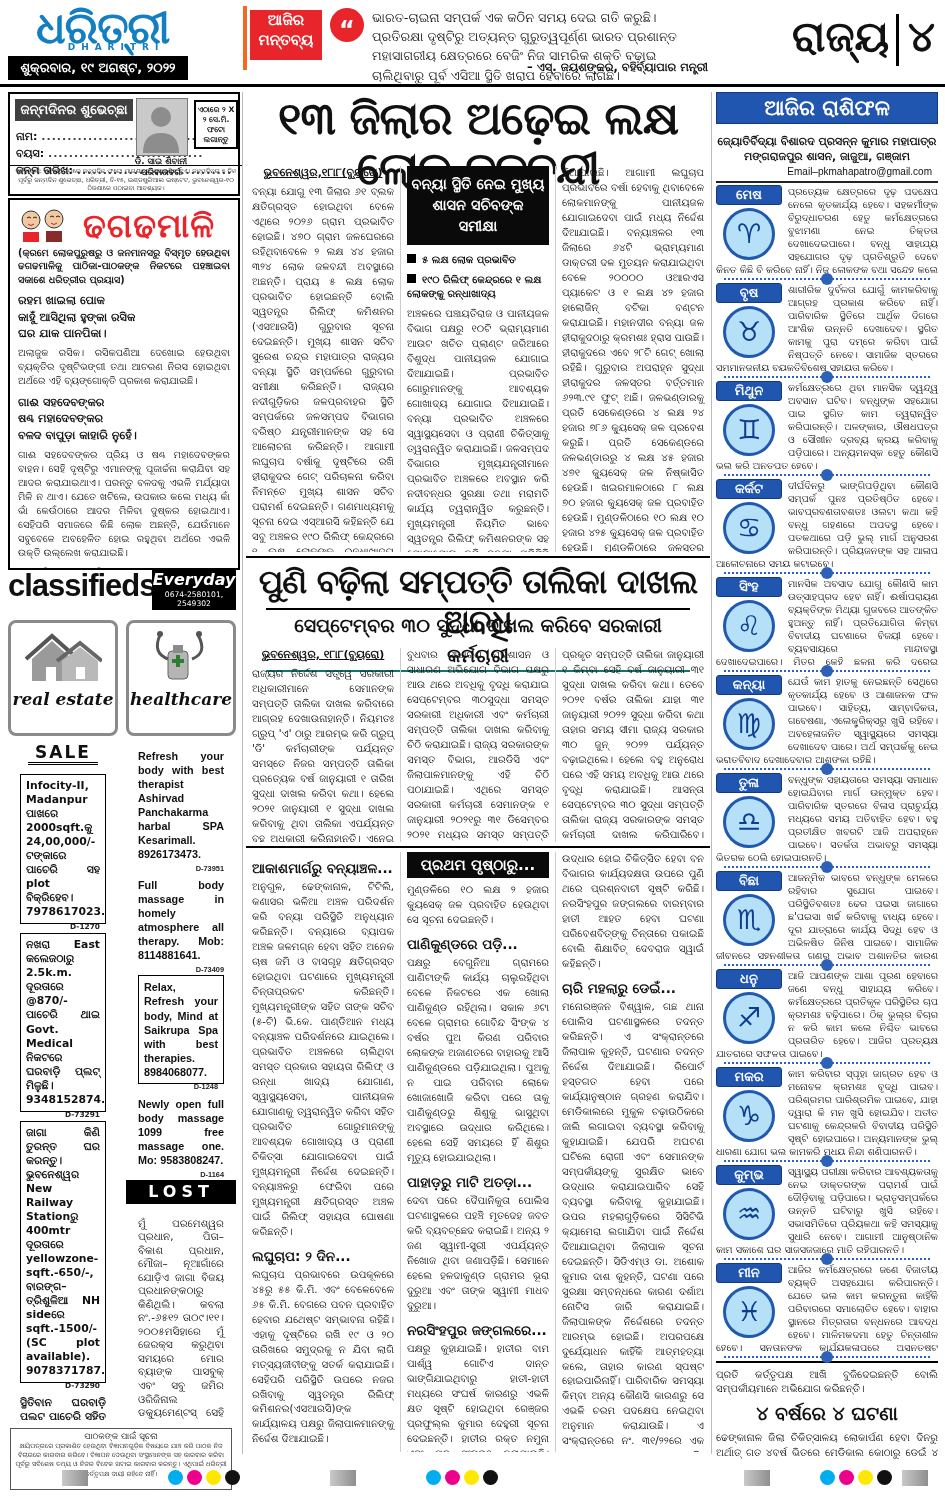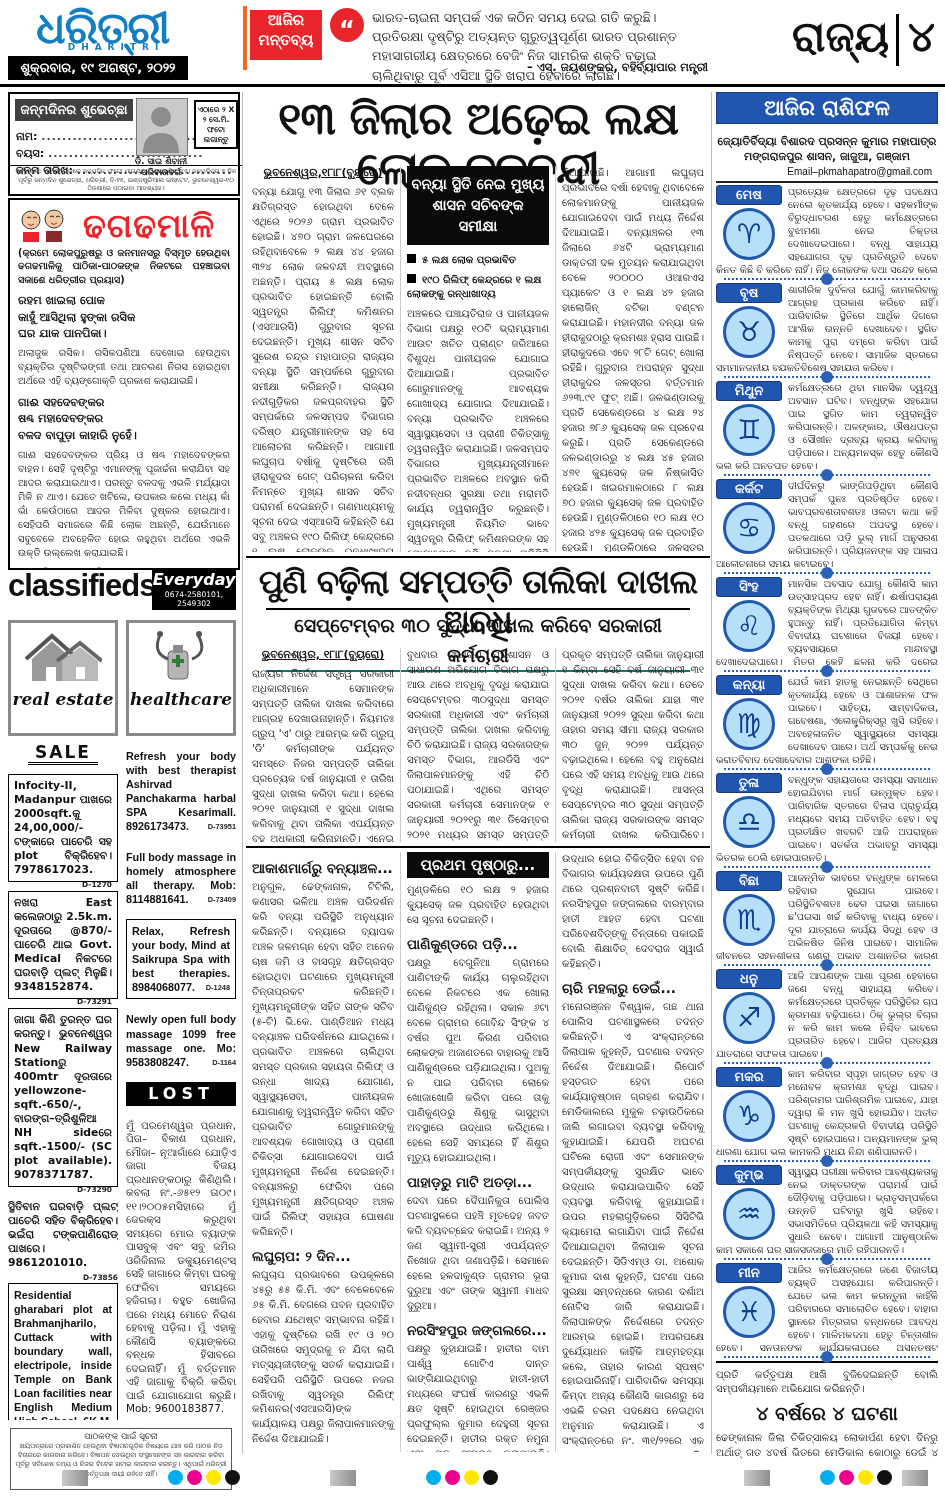--- a/index.html
+++ b/index.html
@@ -32,24 +32,24 @@
   #dhag{border:2px solid #000;padding:6px 8px;}
   #dhagttl{color:#e8252a;font-size:33px;font-weight:bold;text-align:center;letter-spacing:1px;}
   #dhagintro{font-size:9.6px;font-weight:bold;line-height:1.4;}
   .verse{font-size:11.3px;font-weight:bold;line-height:1.45;white-space:pre-line;margin-top:7px;}
   .vexp{font-size:9.8px;line-height:1.42;margin-top:4px;}
   #dhagcredit{font-size:10.3px;font-weight:bold;text-align:center;margin-top:7px;}
   #clswd{font-family:"Liberation Sans",sans-serif;font-weight:bold;font-size:31px;letter-spacing:-1px;}
   #clsbox{background:#000;color:#fff;text-align:center;}
   #clsev{font-style:italic;font-weight:bold;font-size:16px;line-height:20px;}
   #clsph{font-size:7.6px;line-height:9px;}
-  .catbox{border:3px solid #8a8a8a;border-radius:0;text-align:center;padding-top:6px;background:#fff;}
+  .catbox{border:3px solid #8a8a8a;border-radius:8px;text-align:center;padding-top:6px;background:#fff;}
   .catlbl{font-family:"DejaVu Serif","Liberation Serif",serif;font-style:italic;font-weight:bold;font-size:17px;}
   .subcol{width:110px;}
-  .ad{border:1.5px solid #000;padding:4px 5px;margin:9px 0;font-weight:bold;font-size:10.8px;line-height:1.3;text-align:justify;}
+  .ad{border:1.5px solid #000;padding:4px 5px;margin:9px 12px;font-weight:bold;font-size:10.8px;line-height:1.3;text-align:justify;}
   .ad.np{border:none;padding:4px 0;}
   .adid{float:right;font-size:7.4px;font-weight:bold;color:#222;margin-top:3px;}
   #saleh{font-size:17px;font-weight:bold;text-align:center;letter-spacing:2px;border-bottom:3px double #000;width:70px;margin:6px auto 2px;}
   .secbar{background:#000;color:#fff;font-weight:bold;text-align:center;letter-spacing:5px;font-size:16px;line-height:24px;margin:8px 0 4px;}
   .engtxt{font-family:"Liberation Sans",sans-serif;}
   #notice{border:1px solid #555;padding:2px 4px;}
   #noticettl{font-size:8.6px;font-weight:normal;text-align:center;}
   #noticebody{font-size:6.6px;line-height:1.4;text-align:center;color:#222;}
   
   #h1{font-size:45px;font-weight:bold;text-align:center;letter-spacing:-1px;line-height:1.1;}

